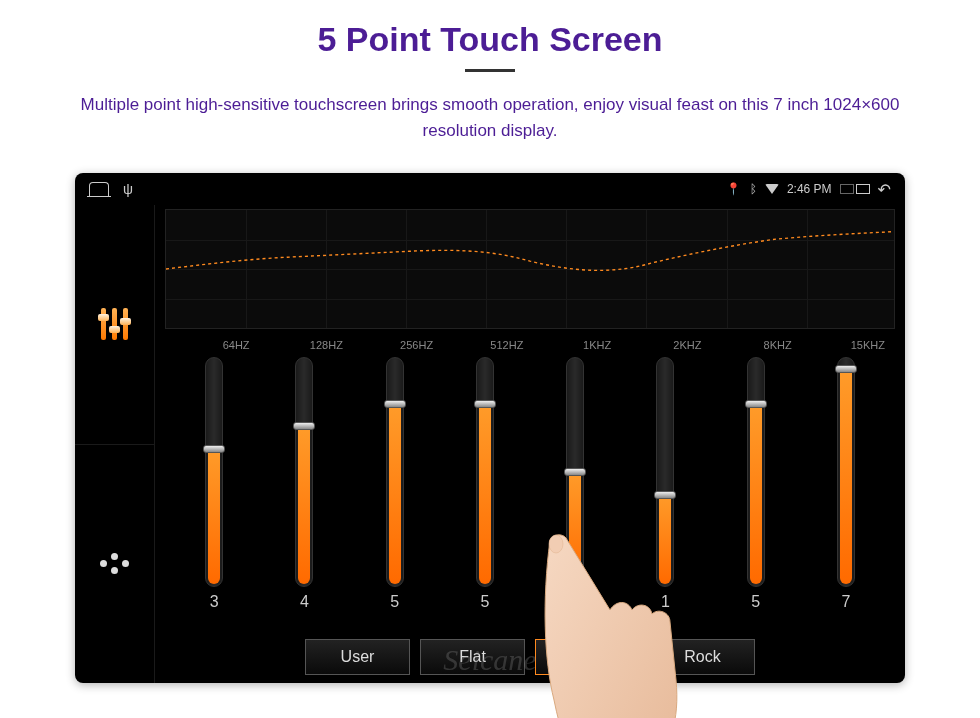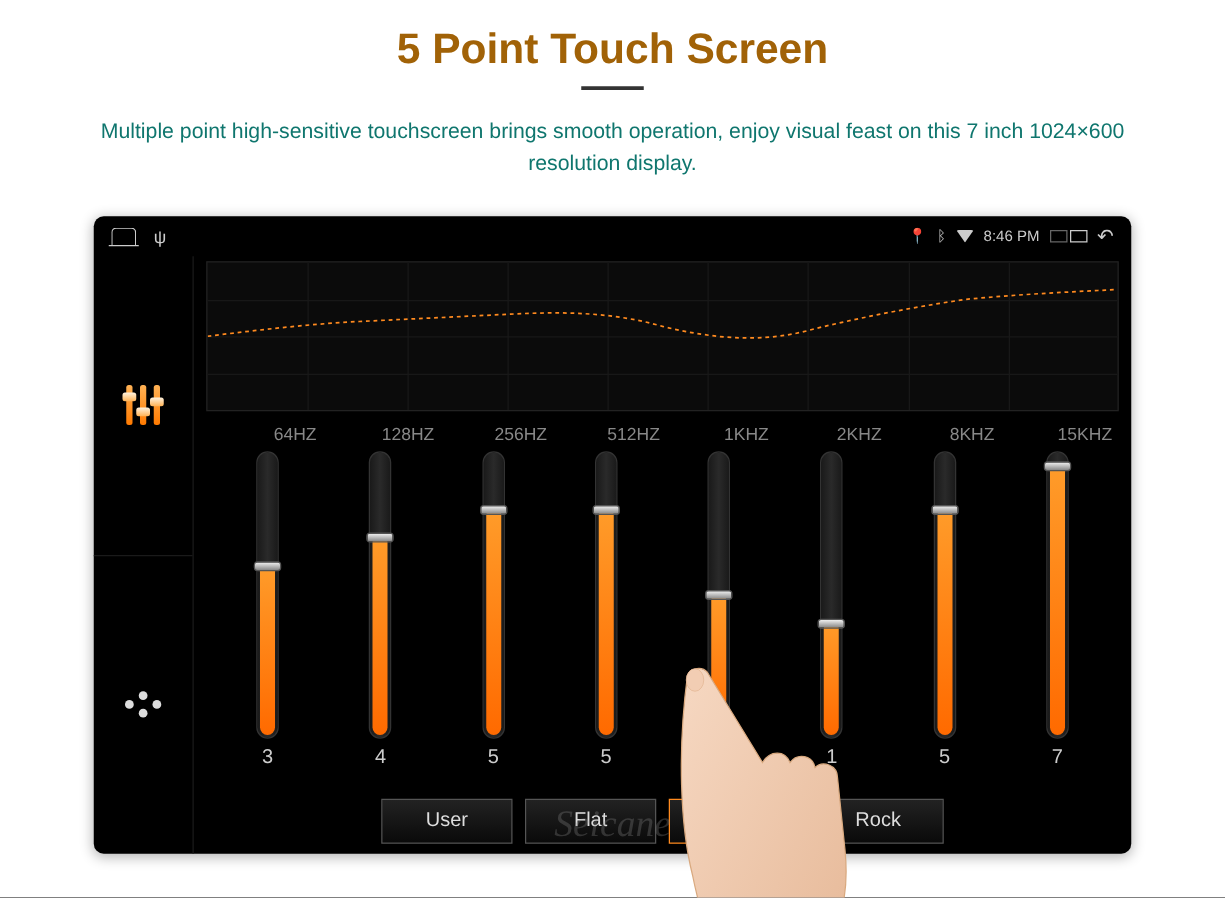--- a/index.html
+++ b/index.html
@@ -12,32 +12,32 @@
     overflow: hidden;
   }
   .header-section {
     text-align: center;
     margin-top: 20px;
     padding: 0 40px;
   }
   .title {
     font-size: 34px;
     font-weight: 700;
-    color: #a16207;
+    color: #4c1d95;
     margin-bottom: 10px;
   }
   .underline {
     width: 50px;
     height: 3px;
     background: #333;
     margin: 0 auto 20px auto;
   }
   .subtitle {
     font-size: 17px;
-    color: #0f766e;
+    color: #4c1d95;
     line-height: 1.5;
     max-width: 860px;
     margin: 0 auto;
   }
   .device {
     width: 830px;
     height: 510px;
     margin: 30px auto 0 auto;
     background: #000;
     border-radius: 8px;
@@ -172,21 +172,21 @@
     padding: 10px 4px 0 4px;
     position: relative;
   }
   .slider {
     display: flex;
     flex-direction: column;
     align-items: center;
     width: 70px;
   }
   .slider-label {
-    font-size: 14px;
+    font-size: 11px;
     color: #888;
     margin-bottom: 6px;
     margin-left: 44px;
   }
   .slider-track {
     width: 18px;
     height: 230px;
     background: linear-gradient(to right, #1a1a1a, #2a2a2a, #1a1a1a);
     border-radius: 9px;
     position: relative;
@@ -268,21 +268,21 @@
 
   <div class="status-bar">
     <div class="status-left">
       <div class="icon-home"></div>
       <div class="icon-usb">ψ</div>
     </div>
     <div class="status-right">
       <div class="icon-pin">📍</div>
       <div class="icon-bt">ᛒ</div>
       <div class="icon-wifi"></div>
-      <div>8:46 PM</div>
+      <div>2:46 PM</div>
       <div class="battery-rect">
           <span></span>
           <span></span>
         </div>
       <div class="icon-back">↶</div>
     </div>
   </div>
 
   <div class="device-body">
     <div class="sidebar">

